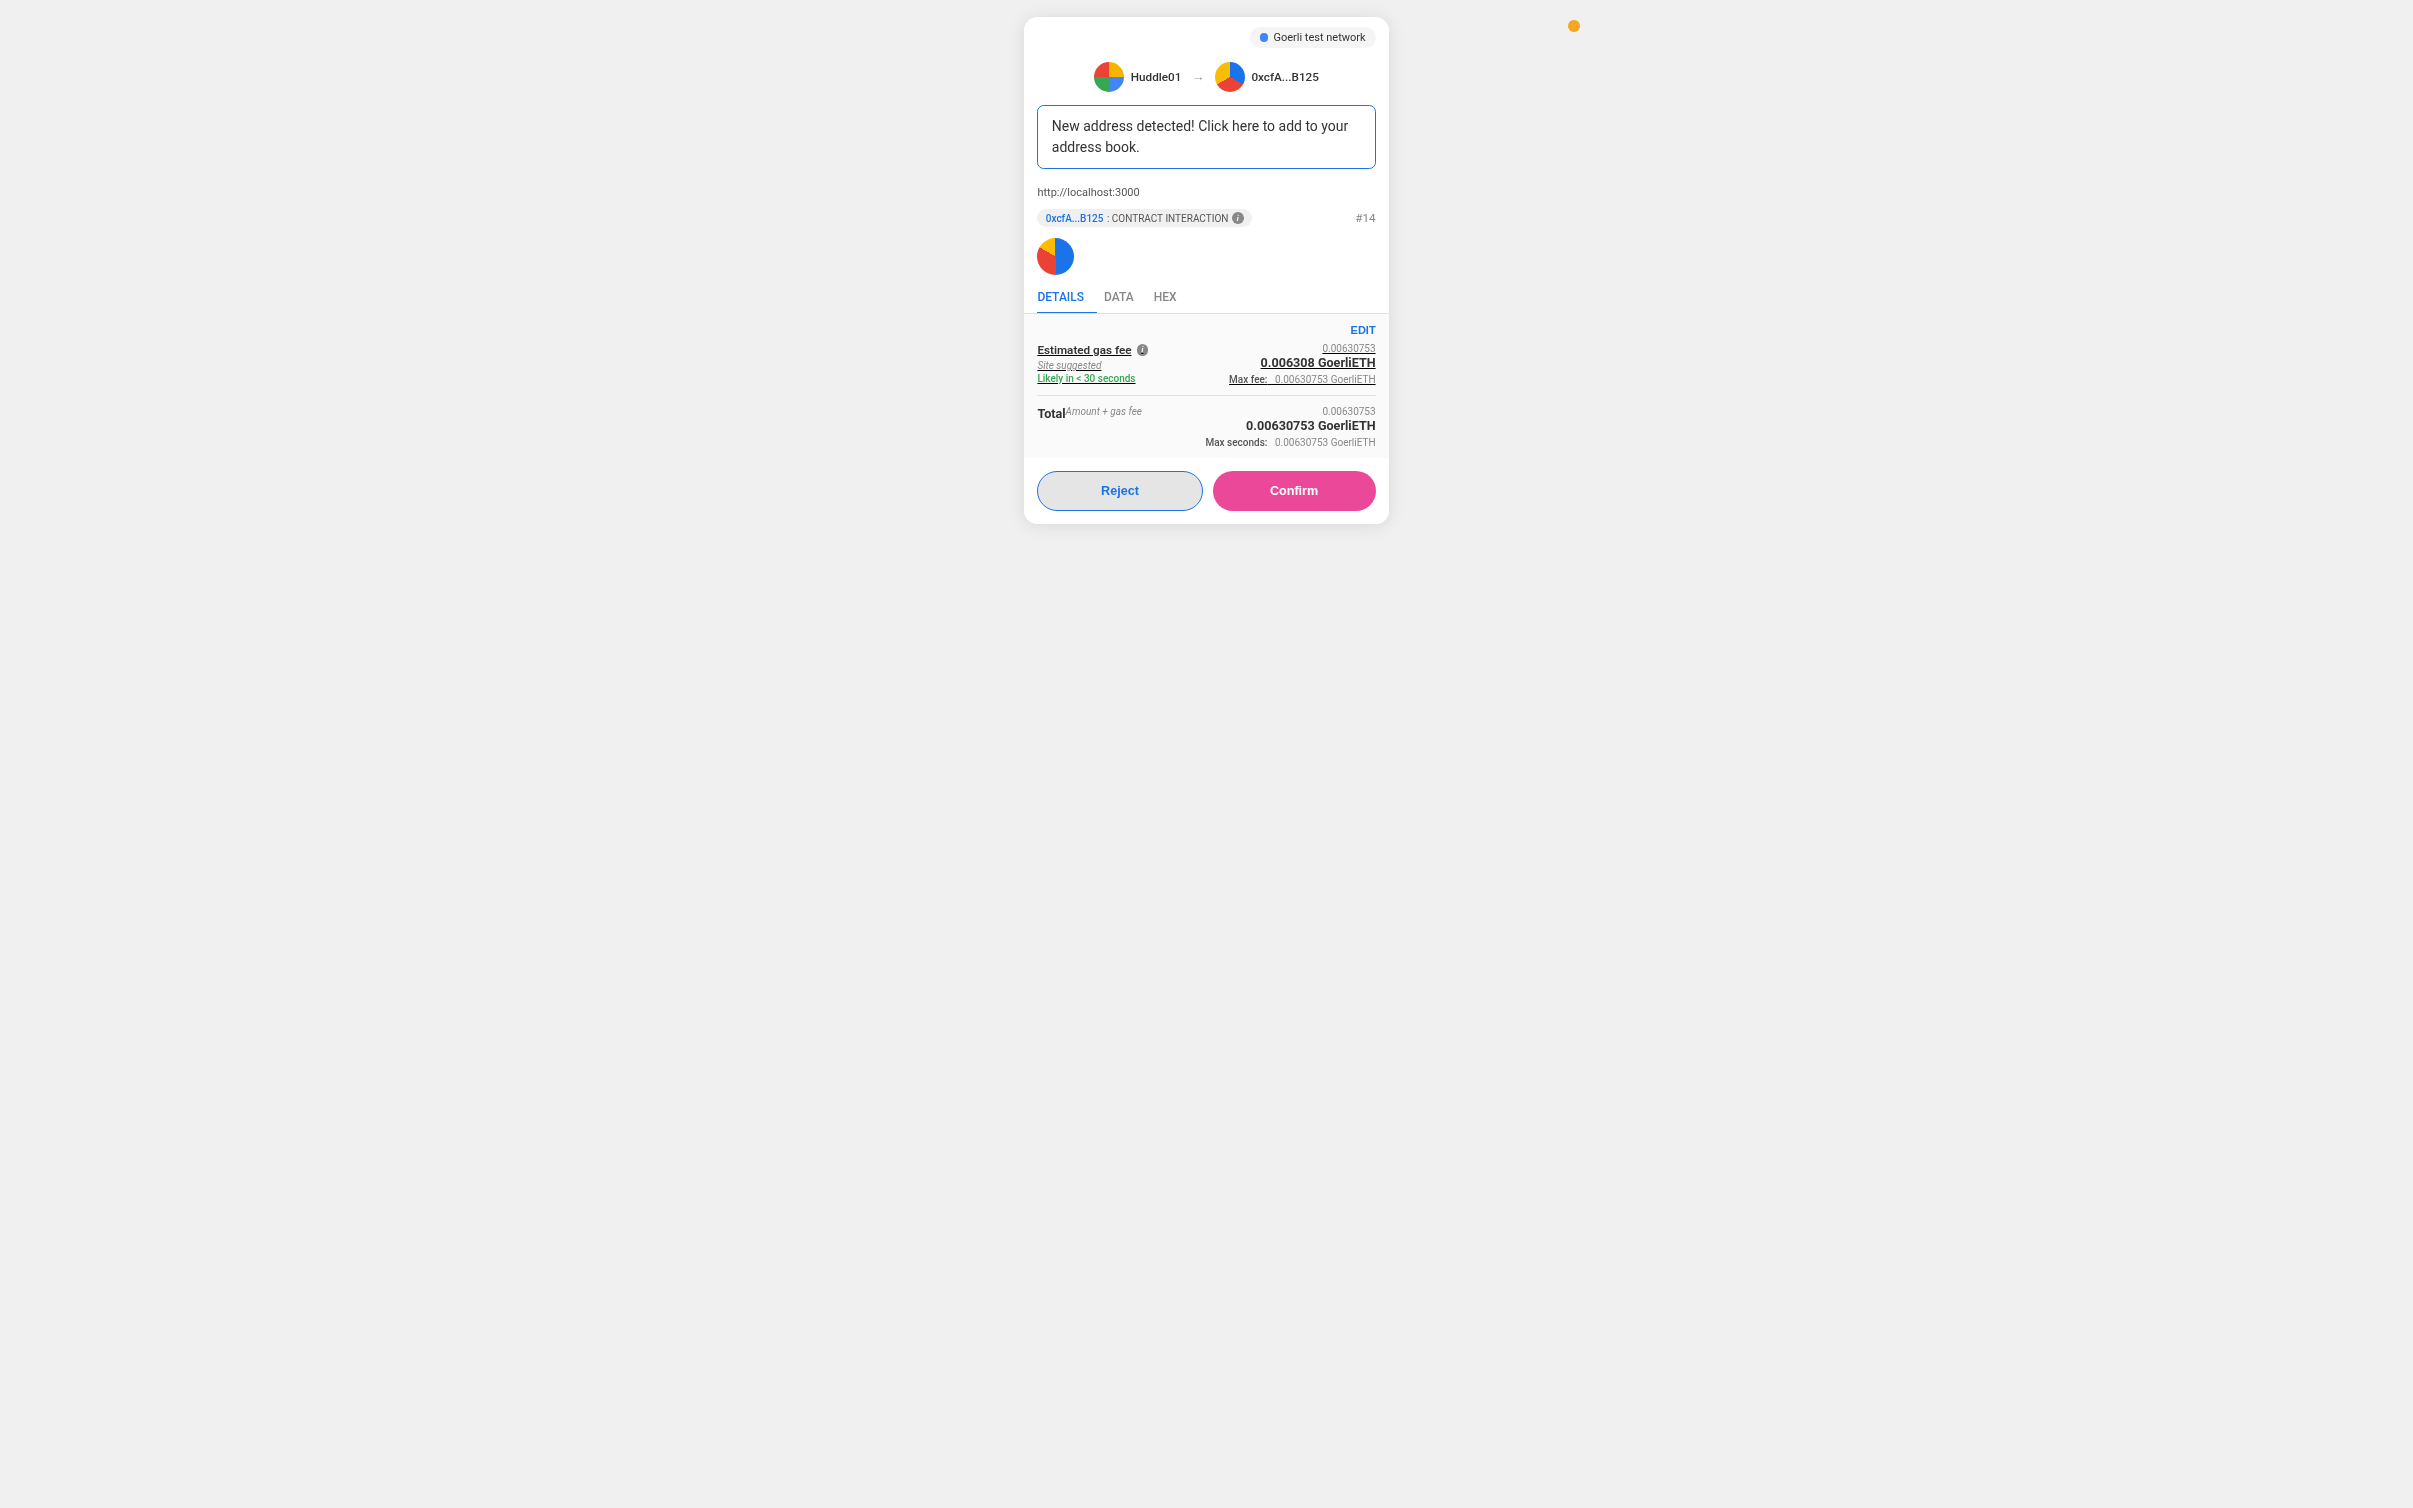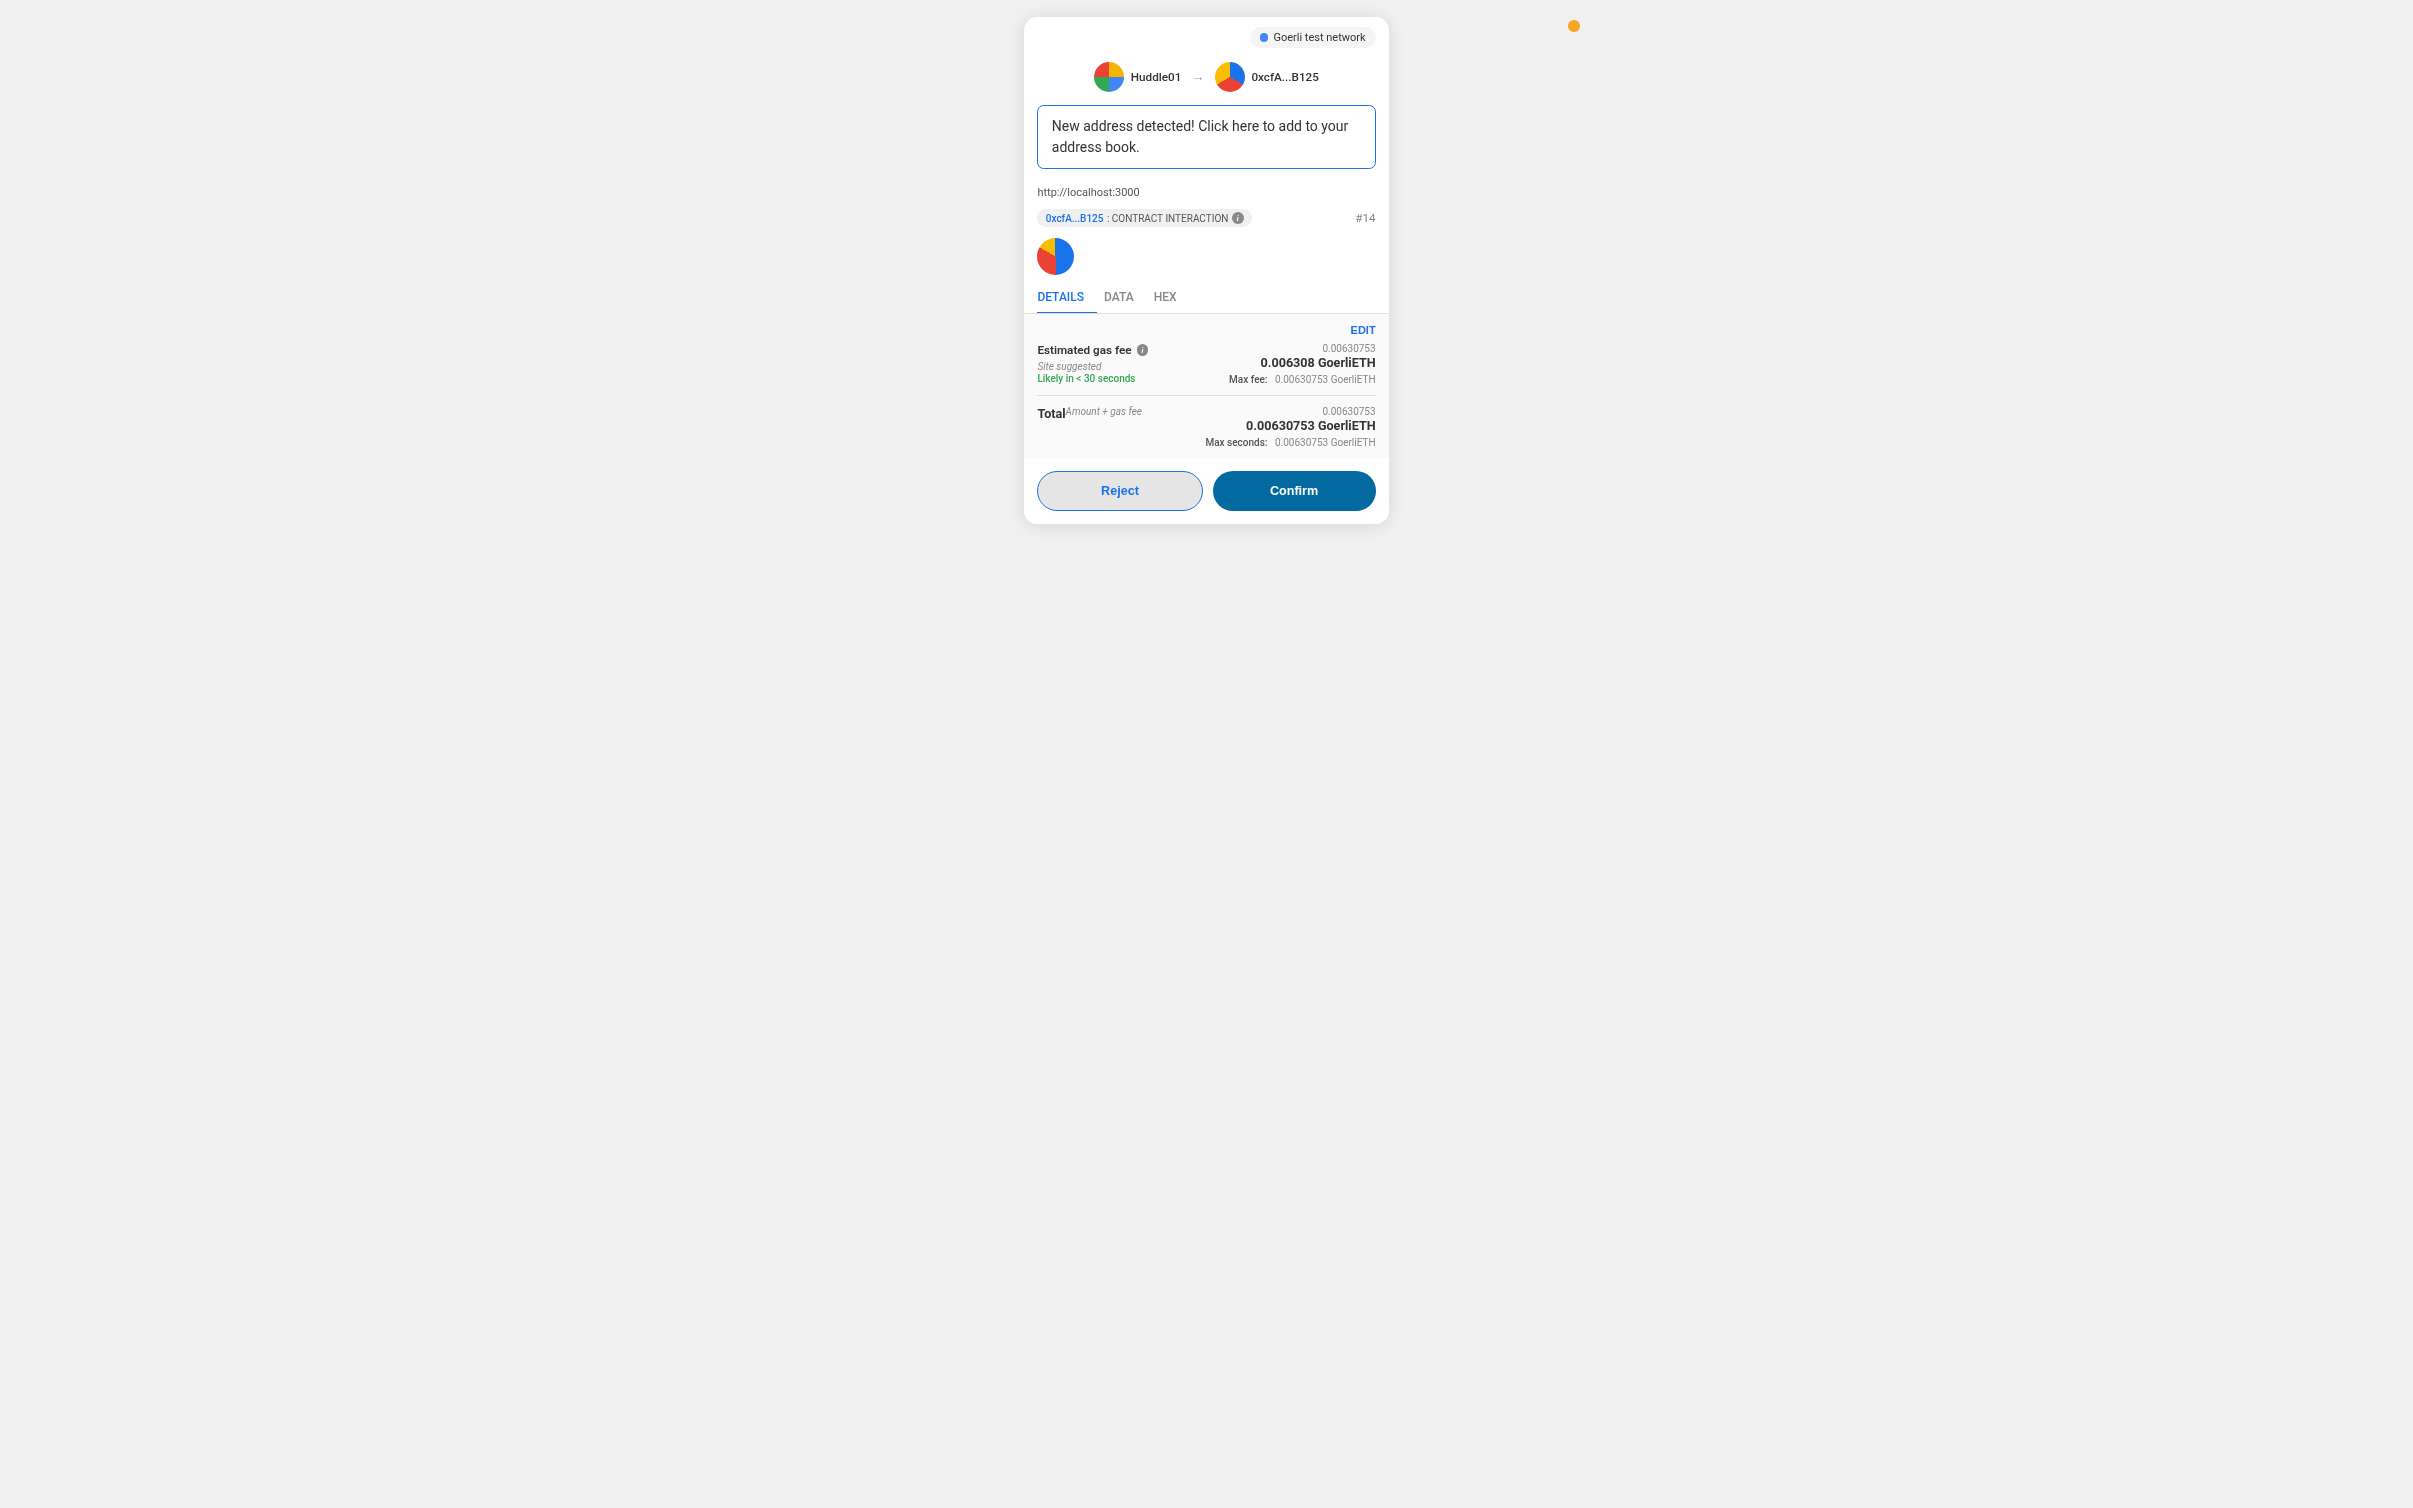--- a/index.html
+++ b/index.html
@@ -230,22 +230,23 @@
       font-weight: 600;
       cursor: pointer;
       background: none;
       border: none;
       padding: 0;
     }
 
     .gas-fee-row {
       display: flex;
       justify-content: space-between;
-      align-items: center;
+      align-items: flex-start;
       margin-bottom: 7px;
+      text-decoration: underline;
     }
 
     .gas-fee-left {
       display: flex;
       flex-direction: column;
     }
 
     .gas-fee-label {
       display: flex;
       align-items: center;
@@ -363,21 +364,21 @@
       font-size: 12.6px;
       font-weight: 600;
       cursor: pointer;
     }
 
     .confirm-btn {
       flex: 1;
       padding: 11.7px;
       border: none;
       border-radius: 25px;
-      background: #0369a1;
+      background: #ec4899;
       color: white;
       font-size: 12.6px;
       font-weight: 600;
       cursor: pointer;
     }
   </style>
 </head>
 <body>
 
 <div class="page-container">

